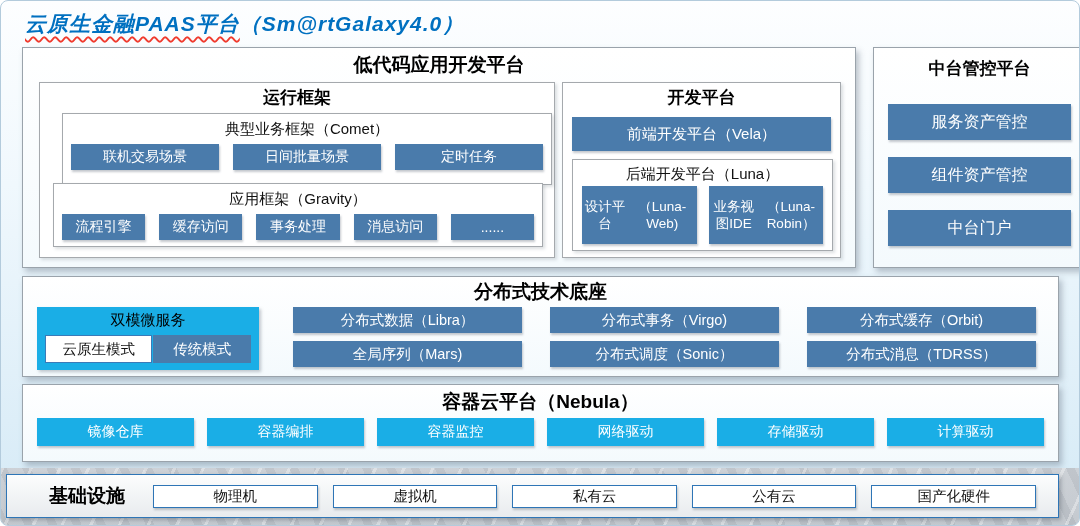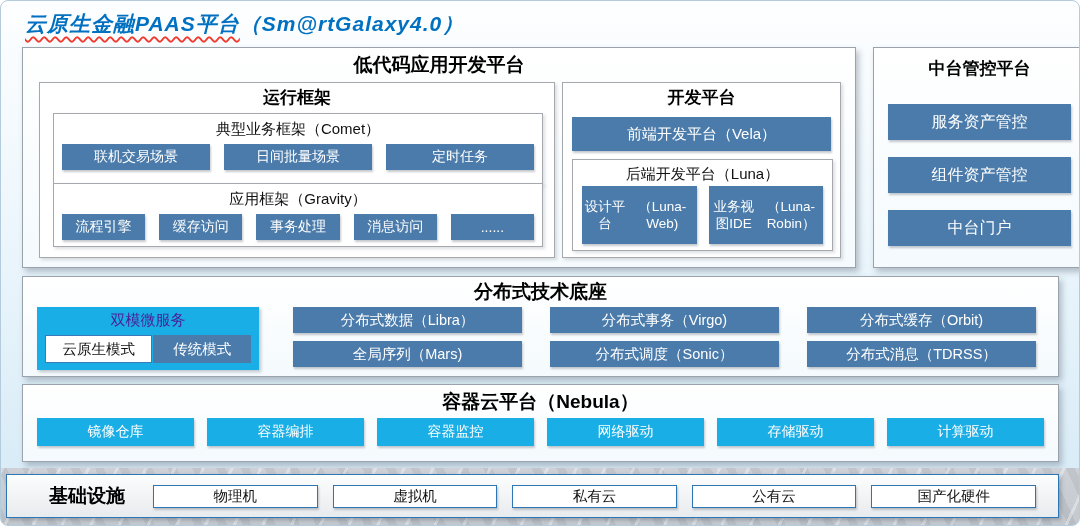--- a/index.html
+++ b/index.html
@@ -31,39 +31,39 @@
     color:#fff; font-size:14px; text-align:center; box-shadow:1px 2px 2px rgba(90,100,115,.35); }
   .cy { display:flex; align-items:center; justify-content:center; background:#1aaee6;
     color:#fff; font-size:14px; text-align:center; box-shadow:1px 2px 2px rgba(90,100,115,.35); }
 
   .row{ position:absolute; display:flex; }
   .row > div{ flex:1; }
 
   
   .lowcode{ left:21px; top:46px; width:834px; height:221px; }
   .runtime{ left:16px; top:34px; width:516px; height:176px; }
-  .comet  { left:13px; top:30px; width:490px; height:72px; }
+  .comet  { left:22px; top:30px; width:490px; height:72px; }
   .gravity{ left:13px; top:100px; width:490px; height:64px; }
   .mini-row{ left:8px; right:8px; top:30px; height:26px; gap:14px; }
 
   .dev{ left:539px; top:34px; width:279px; height:176px; }
   .vela{ position:absolute; left:9px; right:9px; top:34px; height:34px; font-size:15px; }
   .luna{ left:9px; top:76px; width:261px; height:92px; }
   .luna-row{ left:9px; right:9px; top:26px; height:58px; gap:12px; }
   .two-line{ line-height:17px; font-size:13.5px; }
 
   
   .midp{ left:872px; top:46px; width:213px; height:221px; }
   .midp-btn{ position:absolute; left:14px; right:14px; height:36px; font-size:16px; }
 
   
   .dist{ left:21px; top:275px; width:1037px; height:101px; }
   .dual{ position:absolute; left:14px; top:30px; width:222px; height:63px; background:#1aaee6;
     box-shadow:2px 2px 3px rgba(90,100,115,.35); }
-  .dual-title{ text-align:center; color:#4c1d95; font-size:15px; line-height:26px; }
+  .dual-title{ text-align:center; color:#000000; font-size:15px; line-height:26px; }
   .dual-row{ position:absolute; left:8px; right:8px; bottom:7px; height:28px; display:flex; gap:1px; }
   .mode-white{ flex:1.08; display:flex; align-items:center; justify-content:center; background:#fff;
     border:1px solid #3a7ab8; outline:2px solid #fff; outline-offset:-4px; color:#111; font-size:14.5px; }
   .mode-blue{ flex:1; display:flex; align-items:center; justify-content:center; background:#4a7bab;
     color:#fff; font-size:14.5px; }
   .dist-grid{ position:absolute; left:270px; right:22px; top:30px; bottom:9px; display:grid;
     grid-template-columns:repeat(3,1fr); column-gap:28px; row-gap:8px; }
   .dist-grid .blk{ font-size:14.5px; }
 
   

